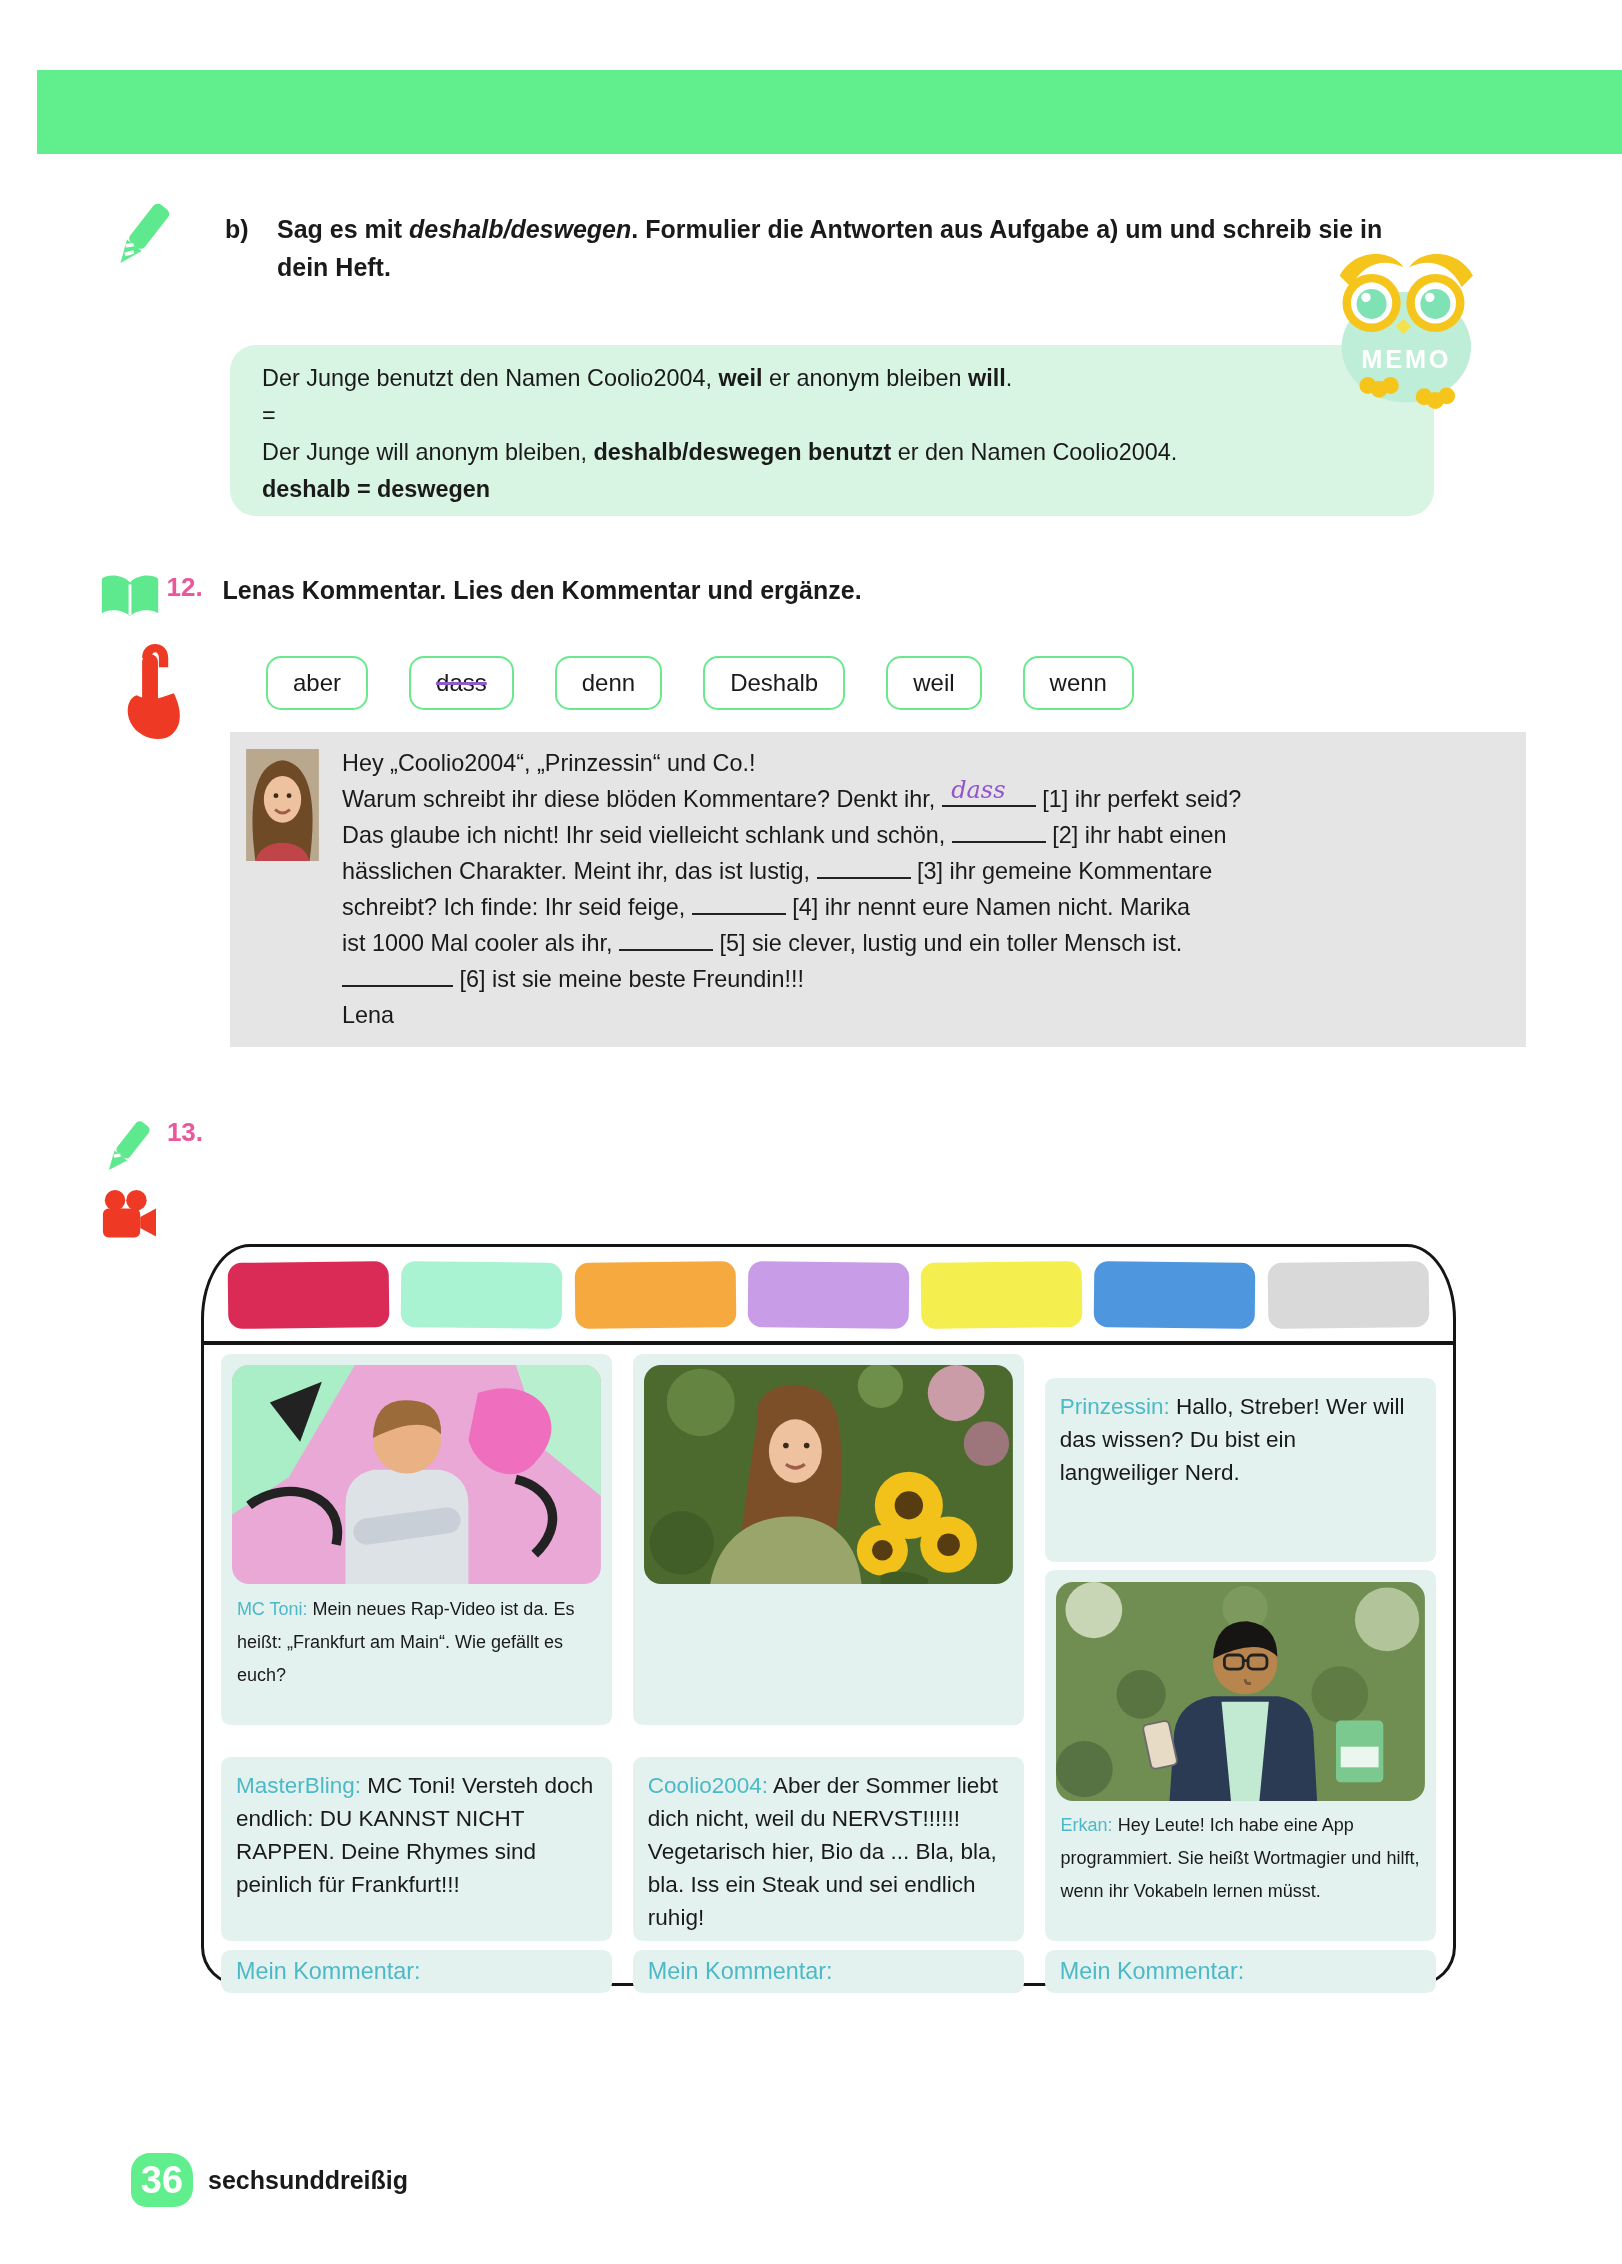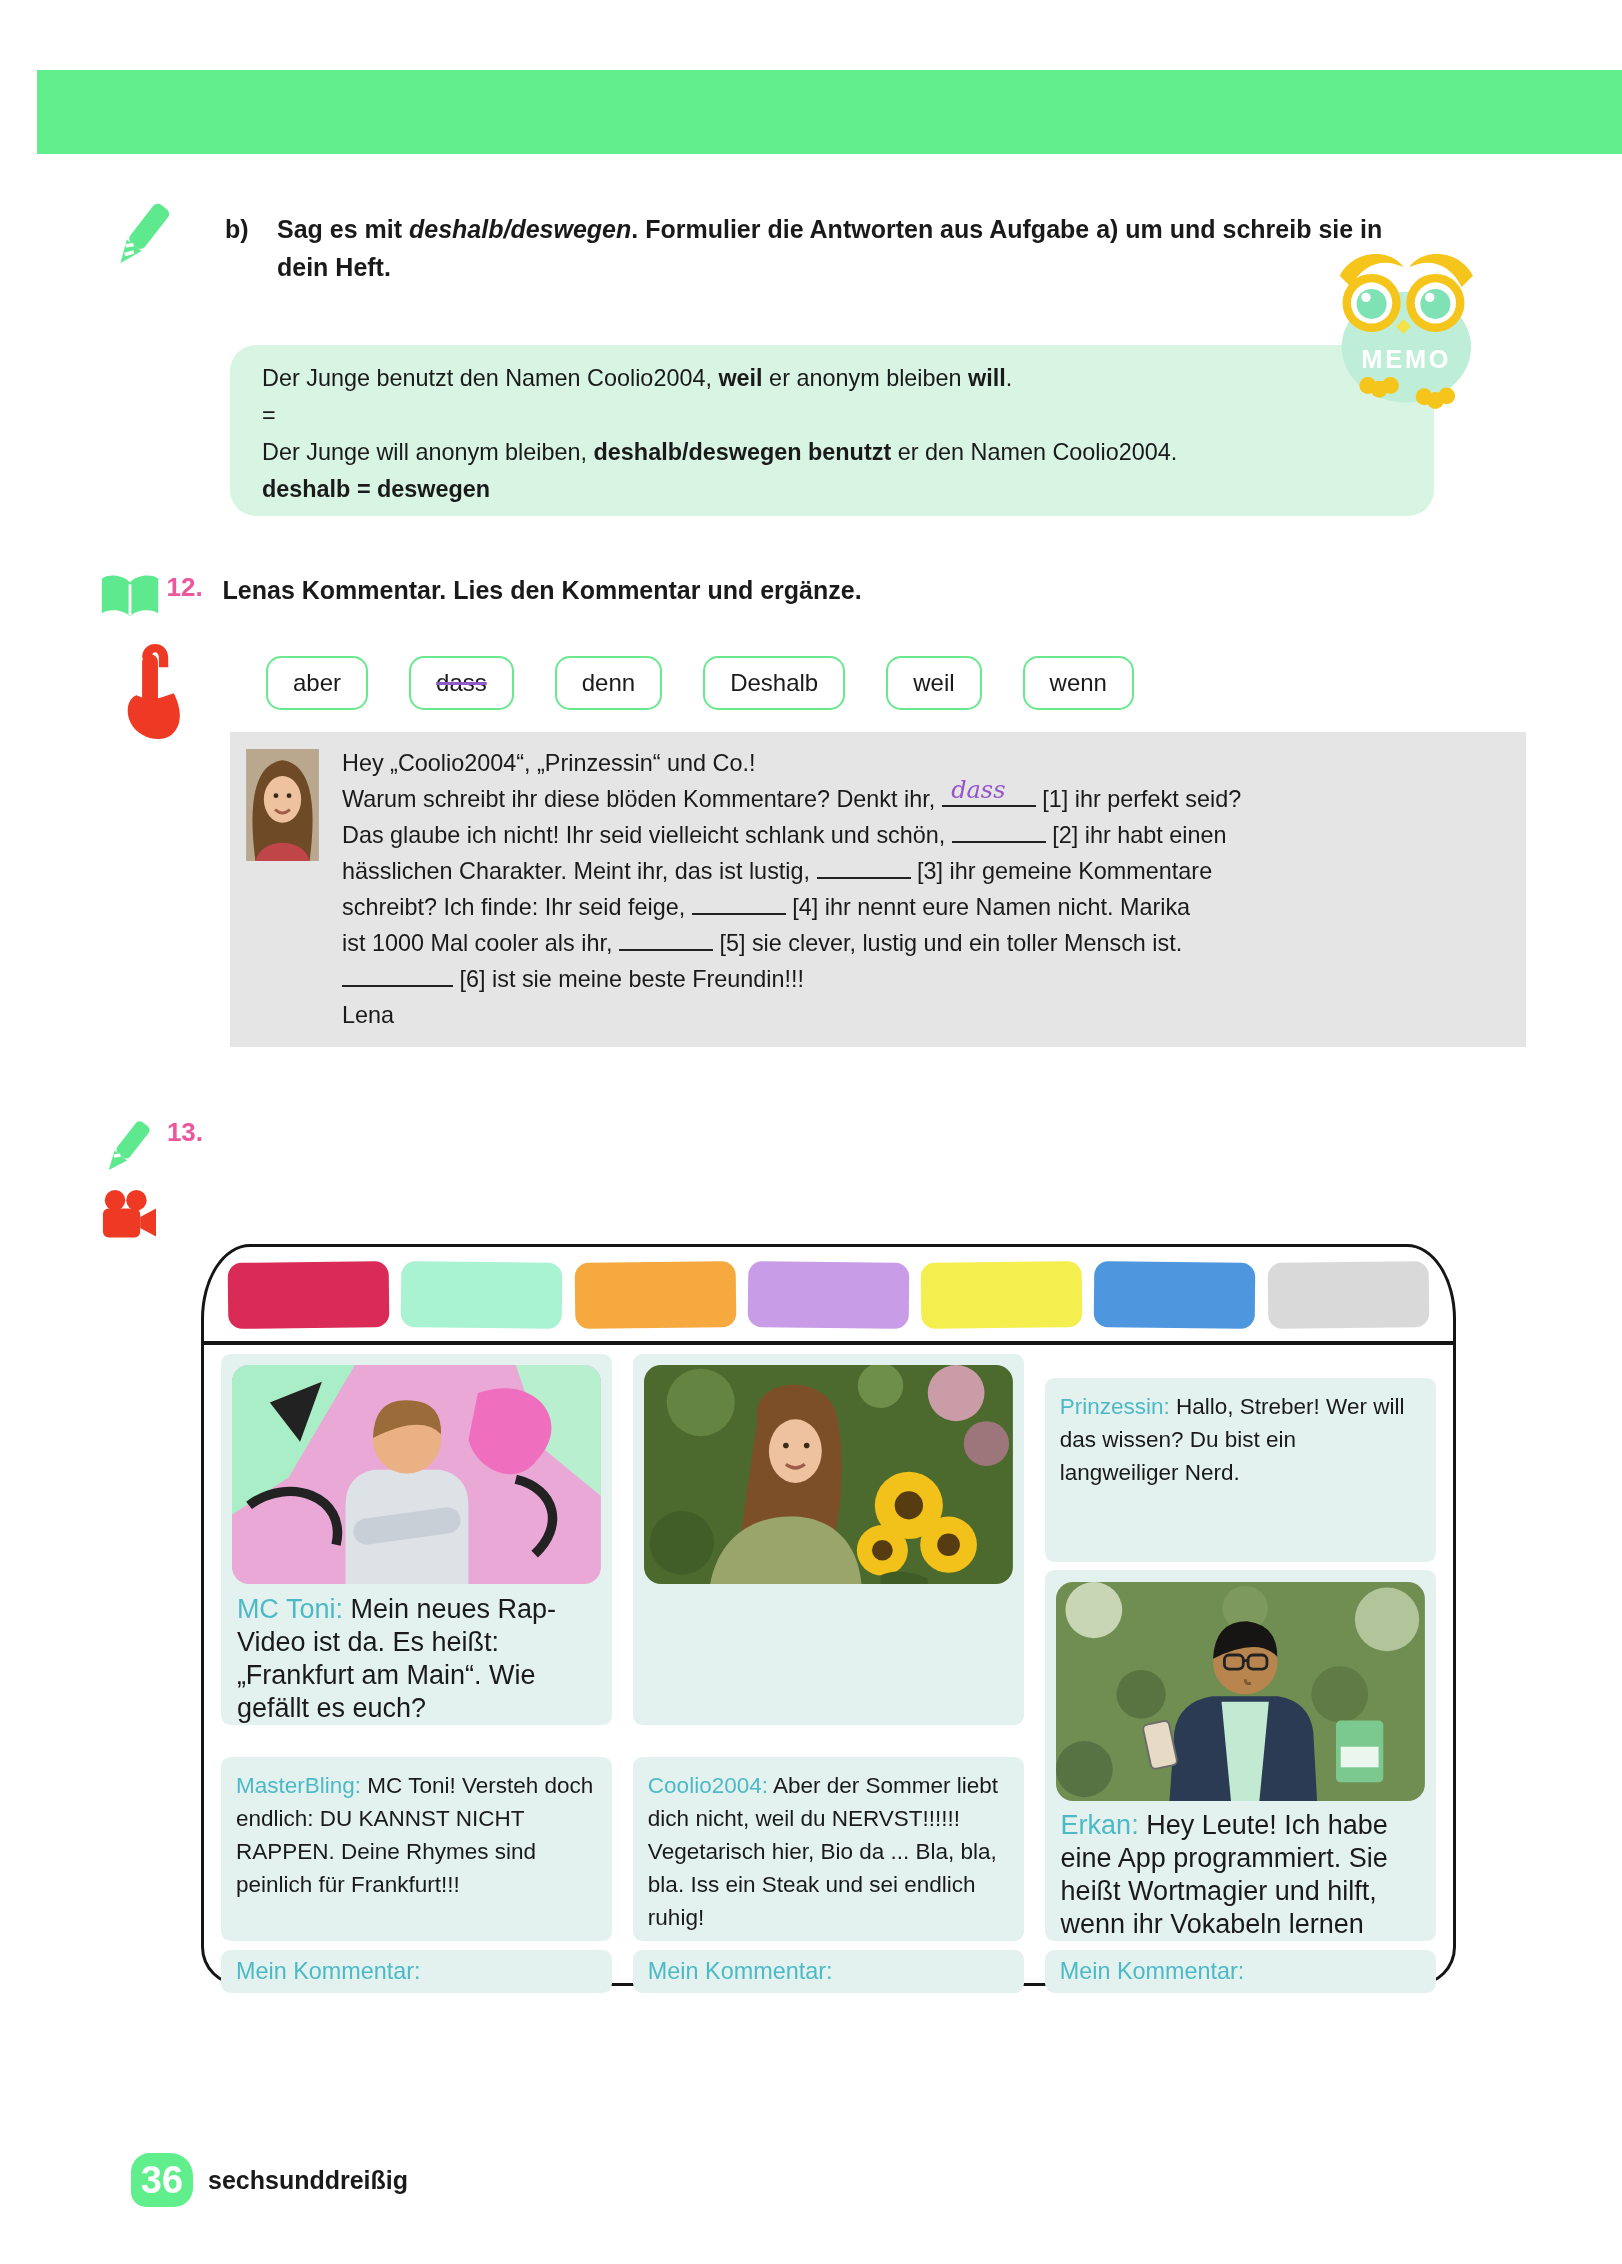--- a/index.html
+++ b/index.html
@@ -64,21 +64,21 @@
   .tab:nth-child(odd) { transform:rotate(-0.7deg); }
   .tab:nth-child(even) { transform:rotate(0.6deg); }
   .tab-line { position:absolute; left:0px; right:0px; top:94px; height:3.7px; background:#151515; }
   .cols { position:absolute; left:17px; right:17px; top:107px; bottom:11.2px;
           display:grid; grid-template-columns:1fr 1fr 1fr; gap:20.6px; }
   .col { display:flex; flex-direction:column; gap:8.4px; }
   .panel { background:#e3f2ee; border-radius:9.4px; overflow:hidden; }
   .panel-post { height:371px; padding:11.2px; }
   .photo { width:100%; height:219px; border-radius:17px; overflow:hidden; }
   .photo svg { display:block; width:100%; height:100%; }
-  .post-text { padding:8.4px 4.7px 0; font-size:27px; line-height:33px; }
+  .post-text { padding:8.4px 4.7px 0; font-size:18px; line-height:33px; }
   .author { color:#4db9c7; }
   .panel-reply { height:184px; padding:12px 15px 0; font-size:22.5px; line-height:33px;margin-top:24px; }
   .panel-mycomment { height:43px; display:flex; align-items:center; padding:0 15px;
                      color:#4db9c7; font-size:23.4px; }
 
   
   .footer-badge { position:absolute; left:131px; top:2153px; width:62px; height:54px;
                   background:#61ef8d; border-radius:19px 22.5px 19px 15px; color:#fff;
                   font-weight:bold; font-size:38px; display:flex; align-items:center; justify-content:center; }
   .footer-word { position:absolute; left:208px; top:2166px; font-size:25px; font-weight:600; }

